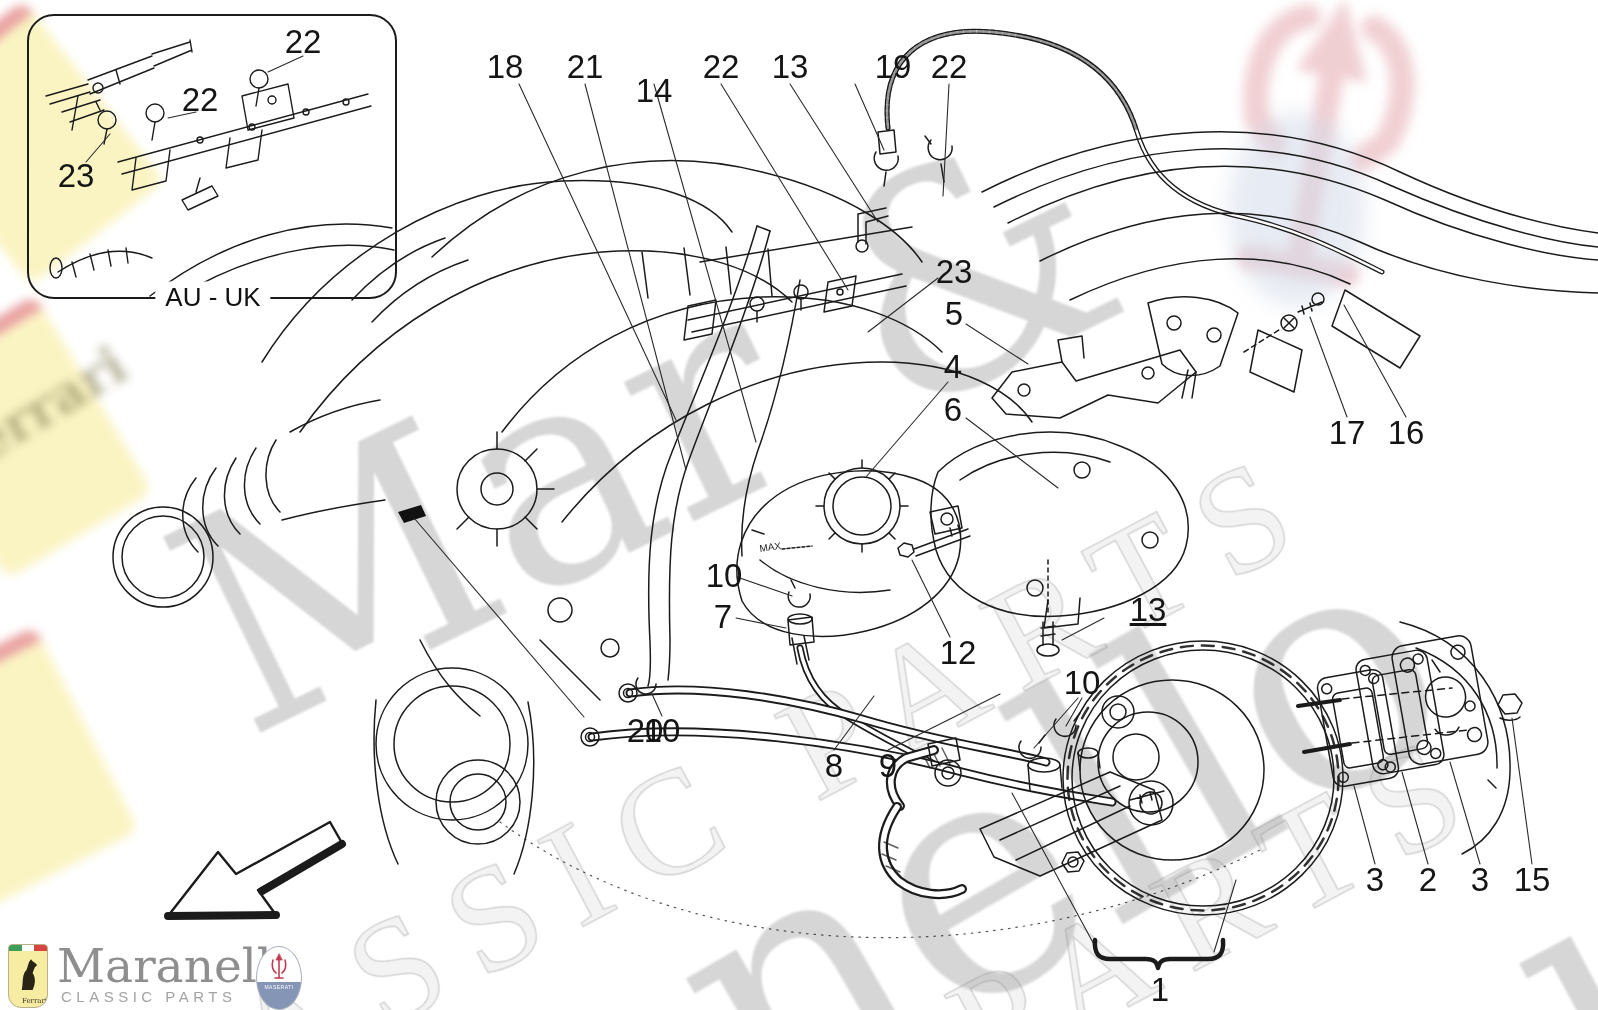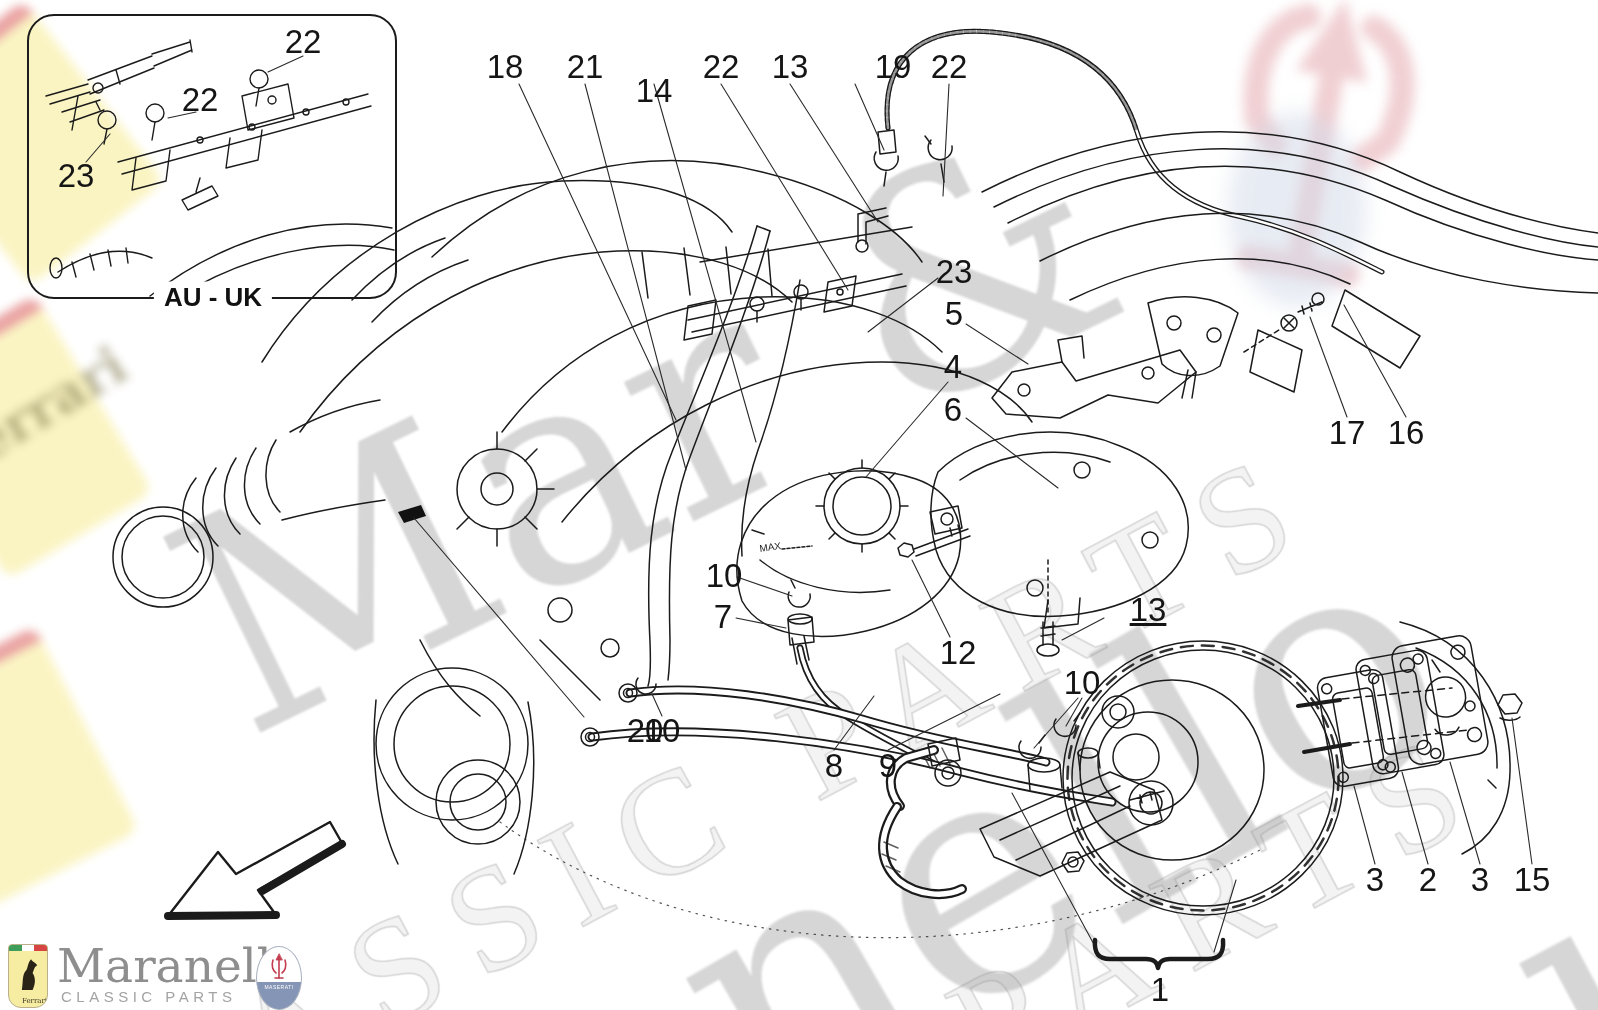--- a/index.html
+++ b/index.html
@@ -28,21 +28,21 @@
   .wm-trident{position:absolute;left:1178px;top:-40px;width:290px;height:330px;filter:blur(6px);
               opacity:0.85;transform:rotate(10deg);}
   .wm-oval{position:absolute;left:1228px;top:112px;width:138px;height:195px;border-radius:50%;
            background:#d5dcea;filter:blur(10px);opacity:0.55;}
   
   .art{position:absolute;left:0;top:0;}
   
   .callout{position:absolute;transform:translate(-50%,-50%);font-size:33px;color:#151515;
            font-family:"Liberation Sans",sans-serif;}
   .inset-label{position:absolute;left:213px;top:297px;transform:translate(-50%,-50%);
-           background:#ffffff;padding:0 10px;font-weight:bold;font-size:26px;color:#111;}
+           background:#ffffff;padding:0 10px;font-weight:normal;font-size:26px;color:#111;}
   
   .f-shield{position:absolute;left:8px;top:944px;width:38px;height:62px;background:#f6edA2;
             border:1px solid #b9b08a;border-radius:4px 4px 13px 13px;overflow:hidden;}
   .f-shield .stripe{position:absolute;left:0;top:0;width:100%;height:6px;
             background:linear-gradient(90deg,#3f9d5a 0 33%,#ffffff 33% 66%,#d64541 66% 100%);}
   .f-shield .flabel{position:absolute;left:0;bottom:2px;width:100%;text-align:right;
             font-family:"DejaVu Serif",serif;font-size:7px;color:#3a3322;}
   .f-brand{position:absolute;left:57px;top:938px;font-family:"DejaVu Serif",serif;
             font-size:47px;color:#8e8e8e;}
   .f-tag{position:absolute;left:61px;top:988px;font-size:15px;letter-spacing:4.5px;color:#a3a3a3;}

